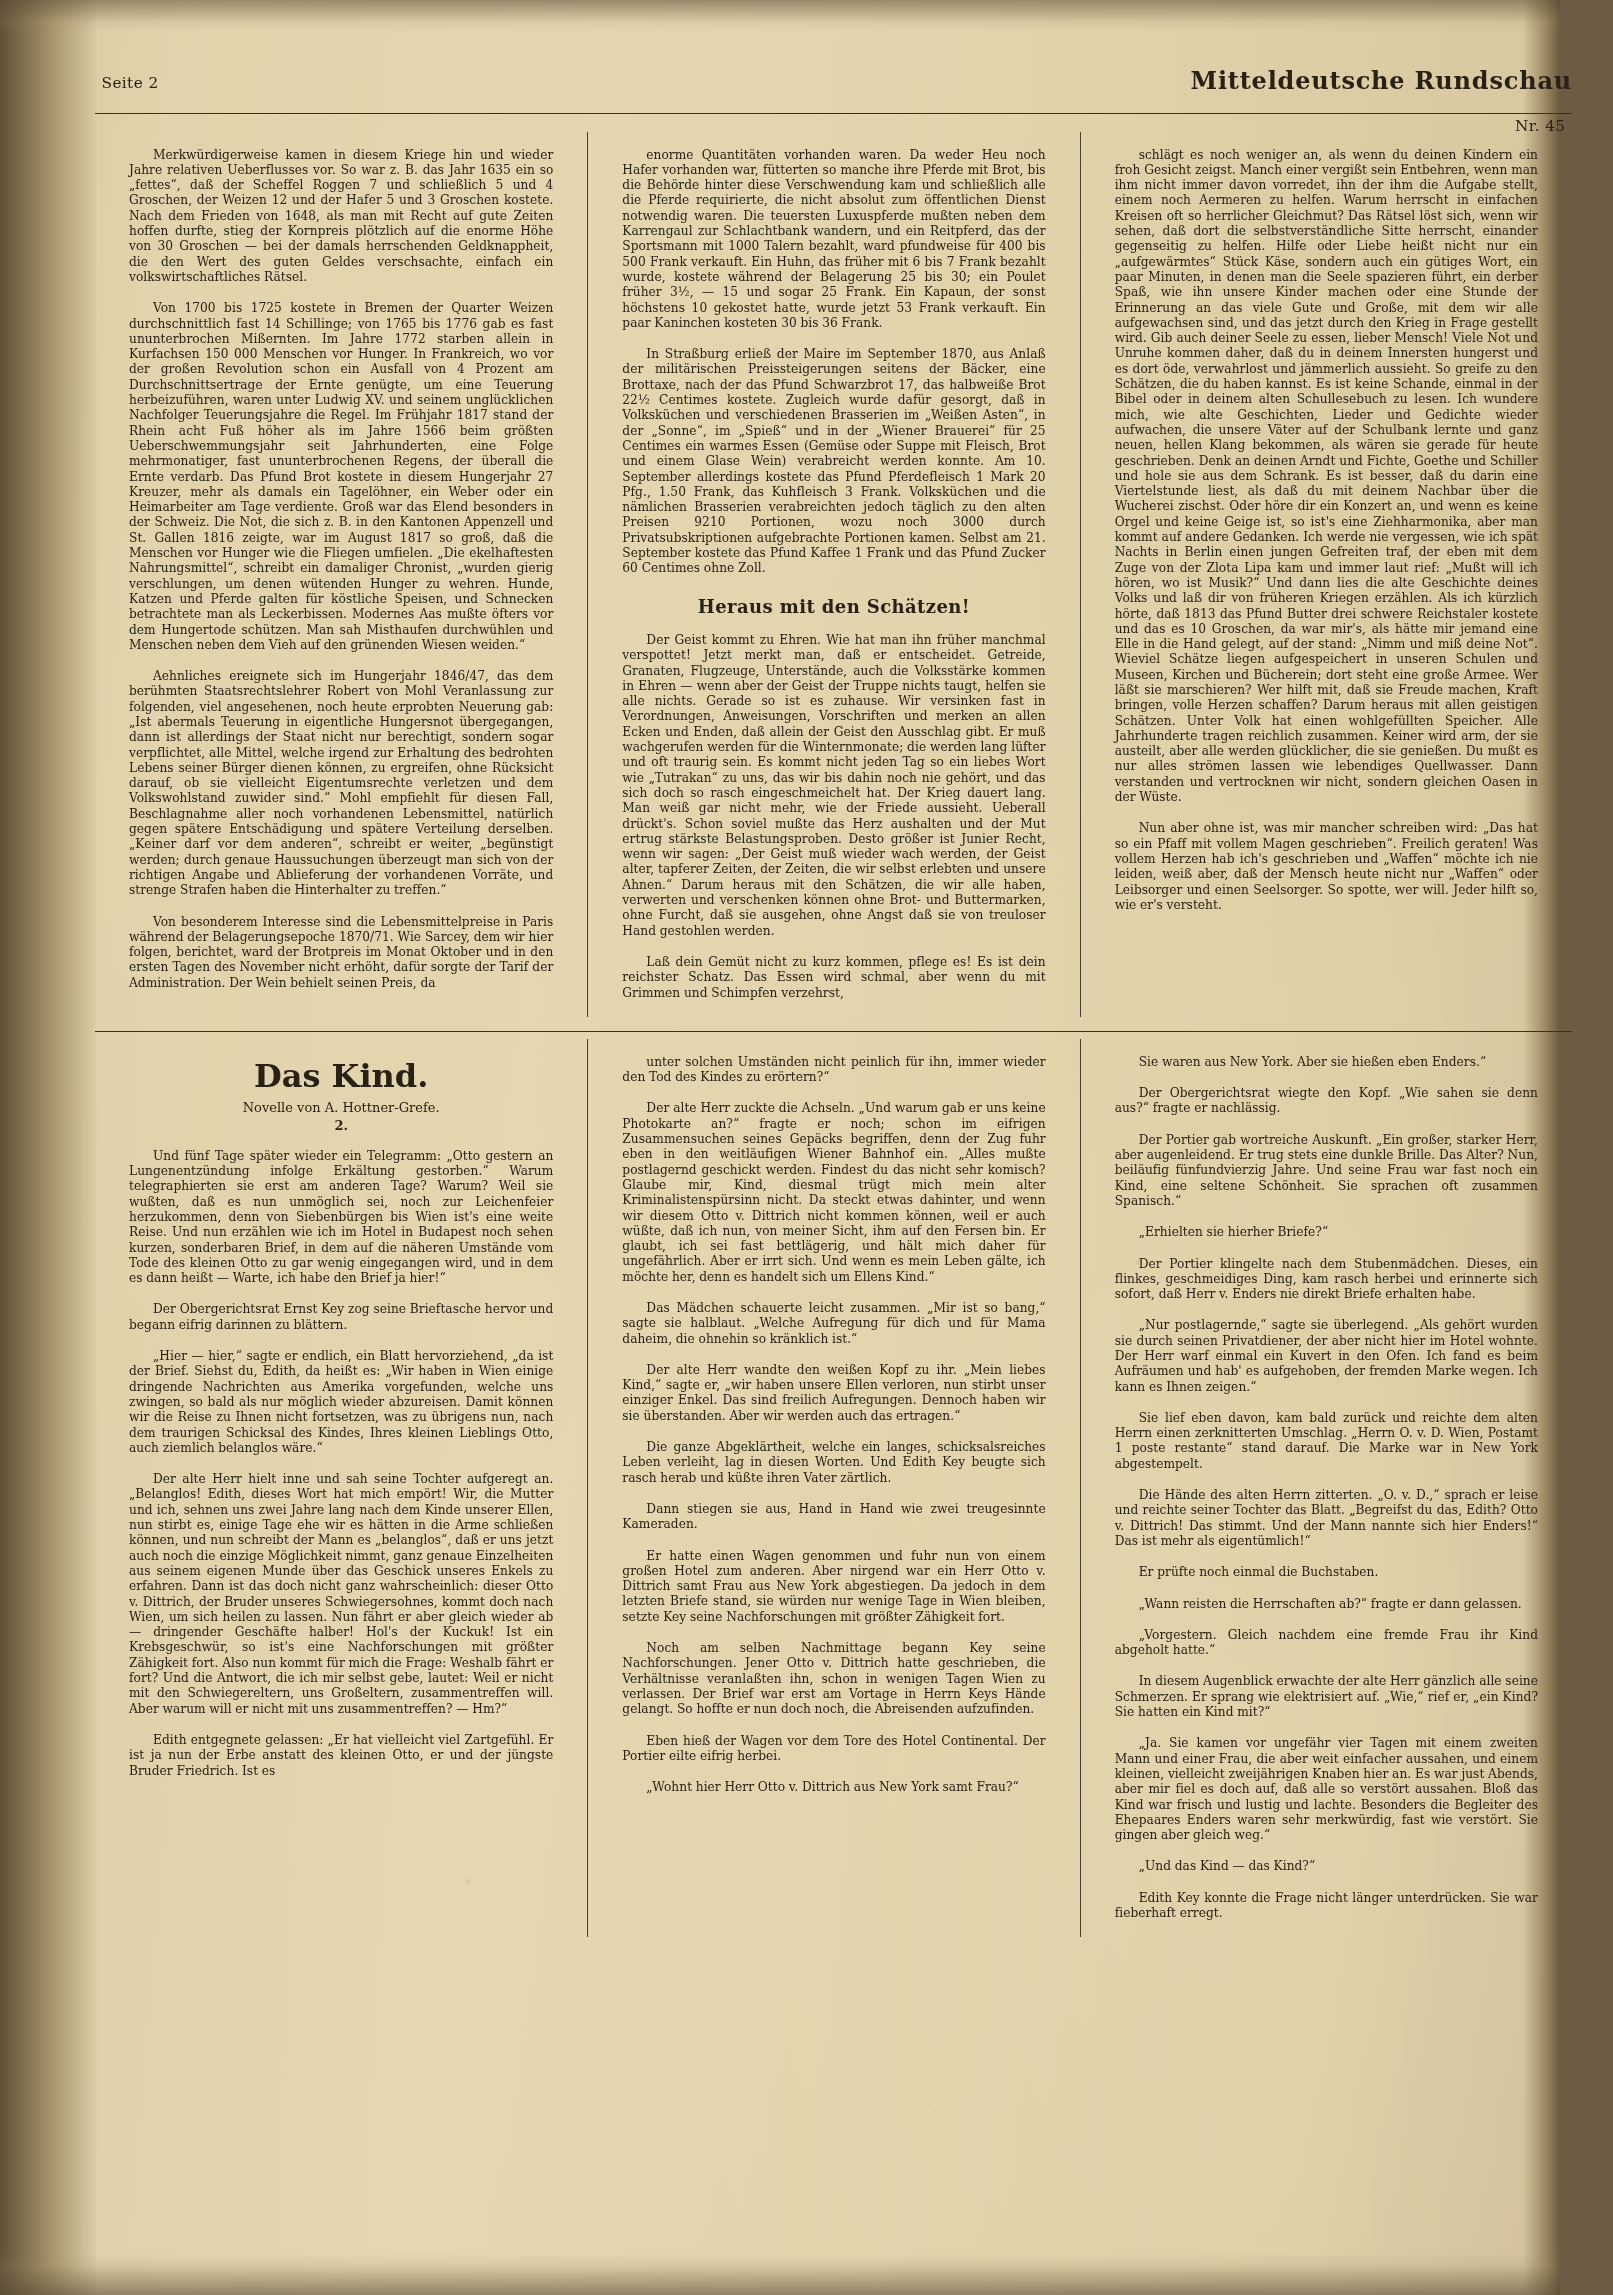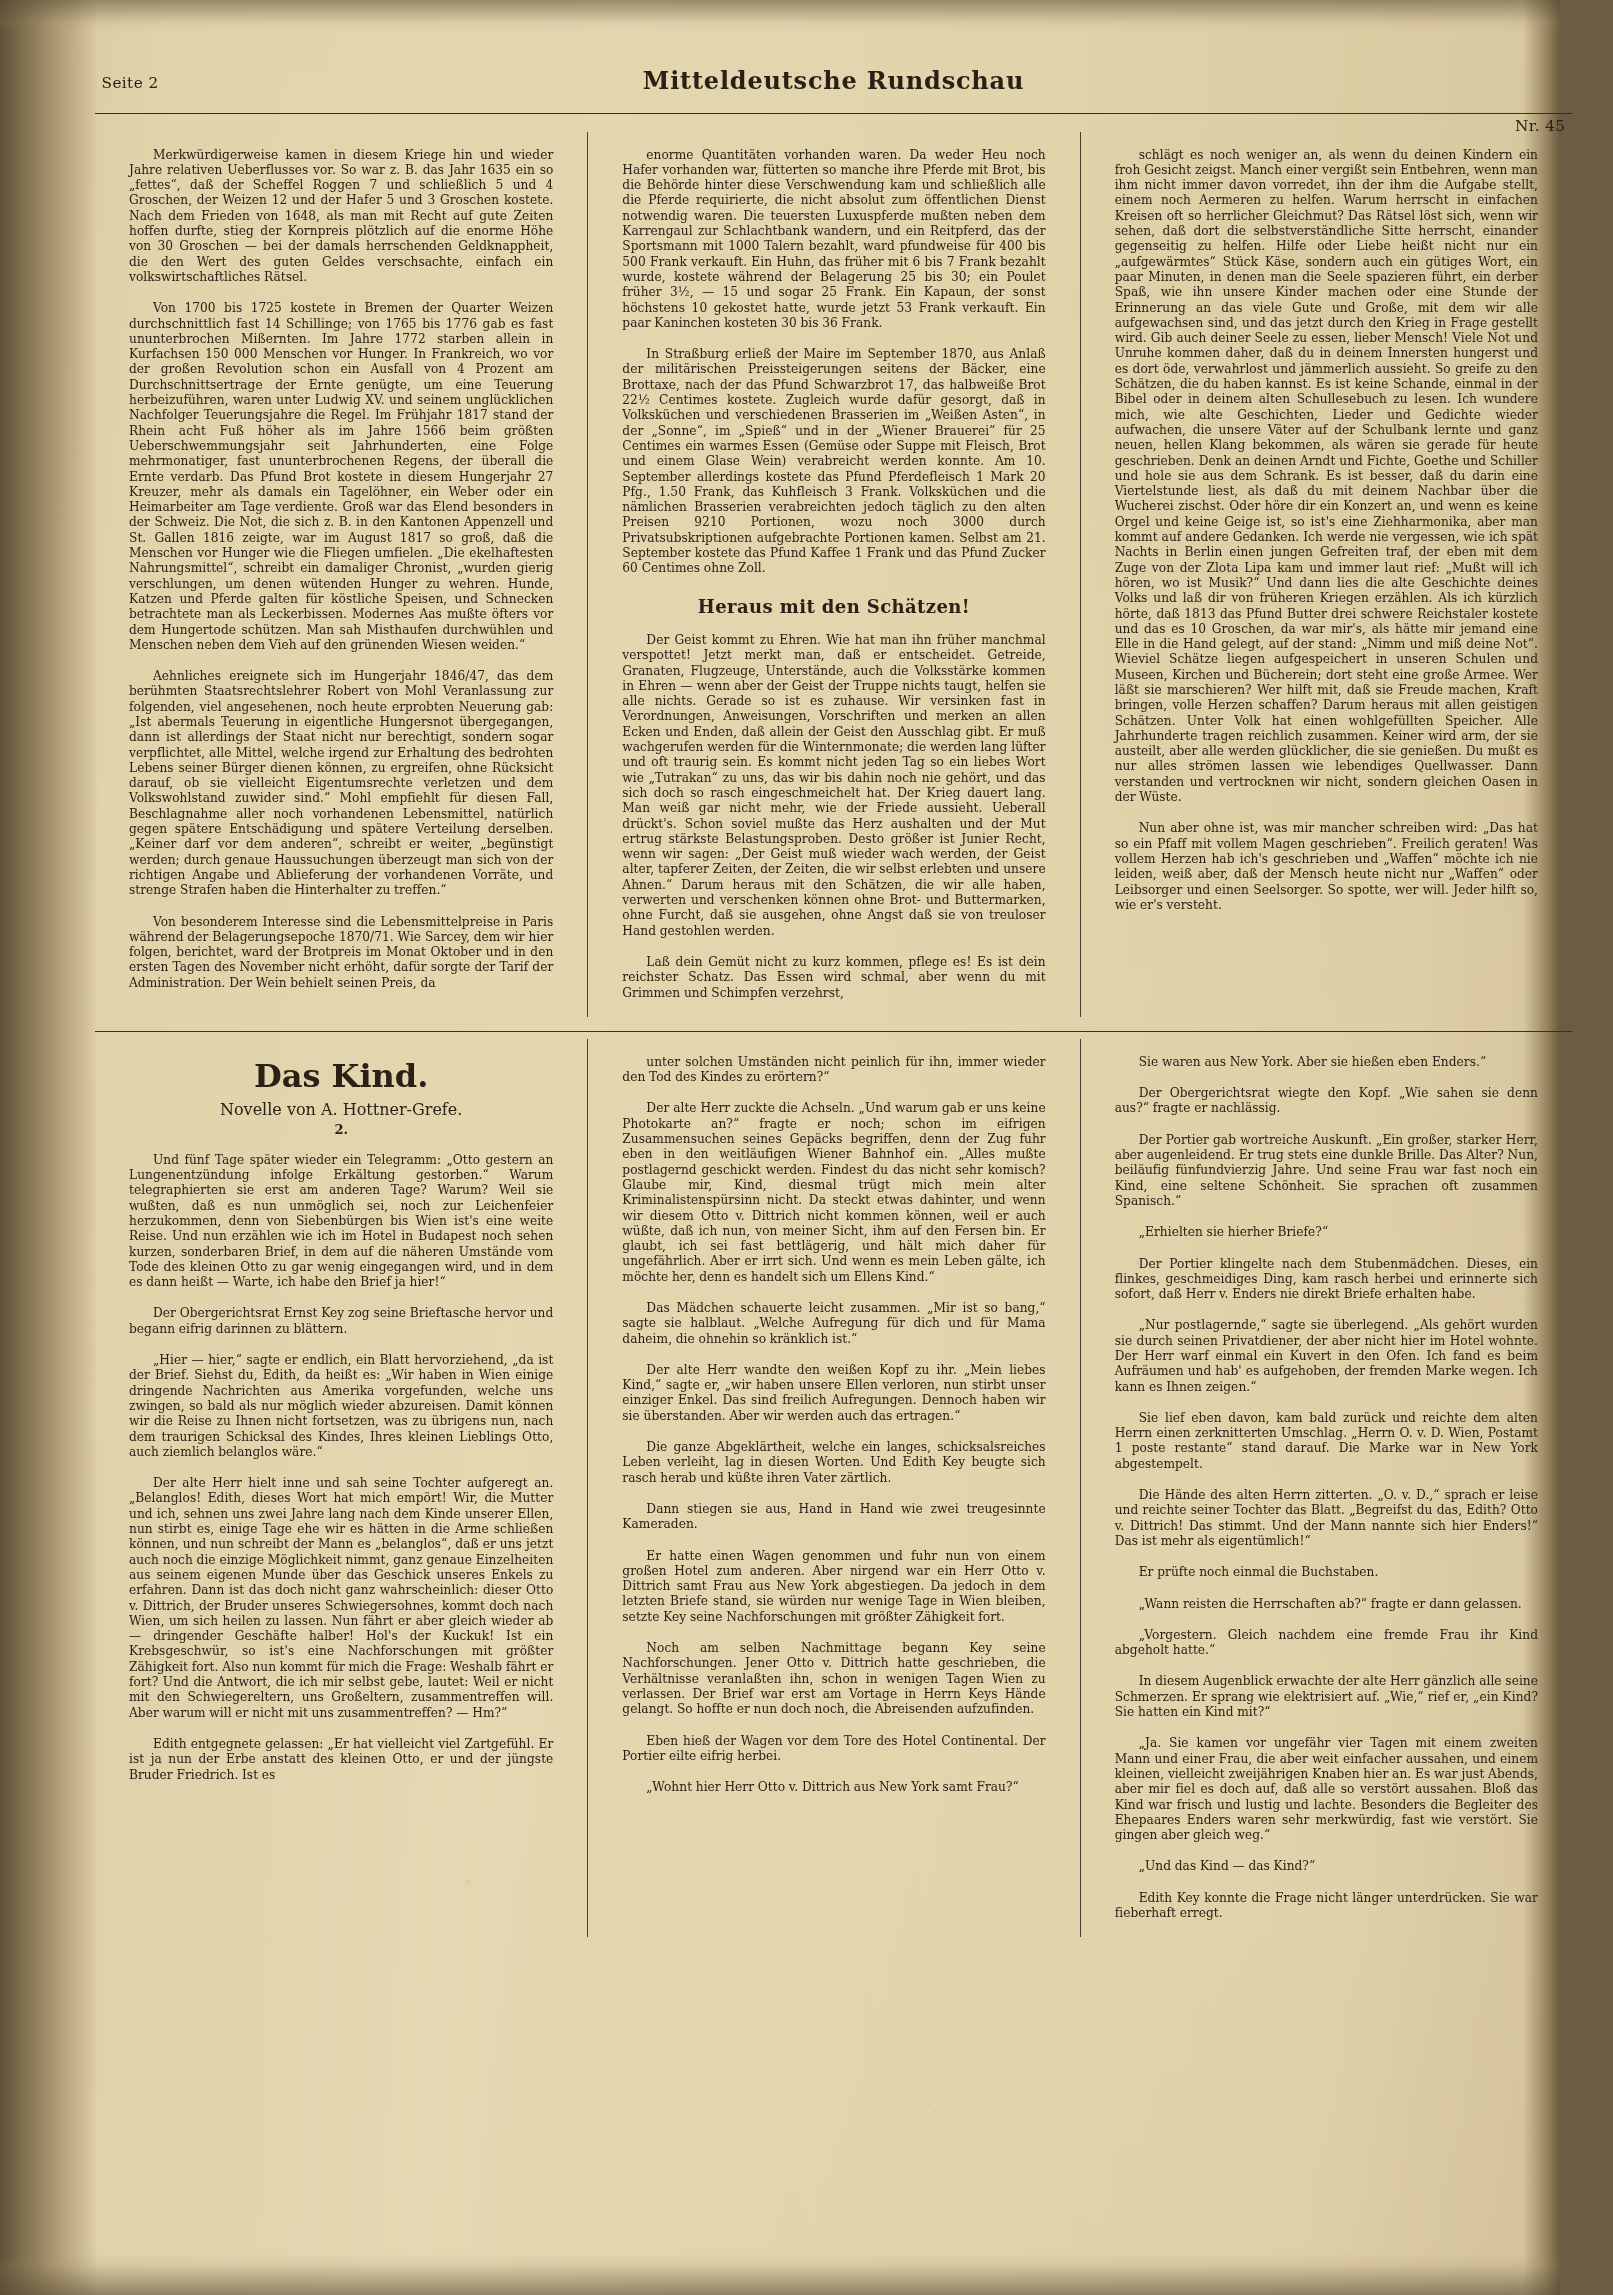--- a/index.html
+++ b/index.html
@@ -85,21 +85,21 @@
   .masthead .page-right {
     position: absolute;
     right: 6.5px; top: 11.3px;
     font-size: 15.3px;
     letter-spacing: 0.4px;
     margin-top: 43px;
   }
   .masthead .title {
     position: absolute;
     left: 0; right: 0; top: 3.2px;
-    text-align: center;
+    text-align: right;
     font-size: 24px;
     font-weight: 700;
     letter-spacing: 0.8px;
   }
   .rule {
     border: 0;
     border-top: 1.6px solid #3a3124;
     margin: 4.8px 0 0 0;
   }
 
@@ -150,21 +150,21 @@
     margin-top: 0;
   }
   .feu-title {
     text-align: center;
     font-size: 32px;
     font-weight: 700;
     margin: 18px 0 4.8px 0;
   }
   .feu-author {
     text-align: center;
-    font-size: 16px;
+    font-size: 13px;
     margin: 0 0 3.2px 0;
   }
   .feu-part {
     text-align: center;
     font-size: 13px;
     margin: 1.6px 0 11.3px 0;
     font-weight: 700;
   }
 
   

